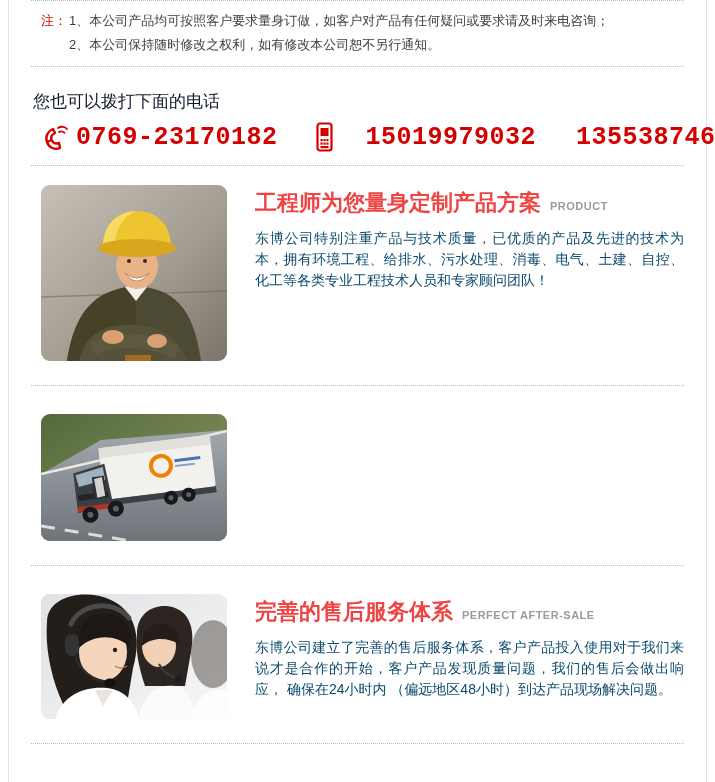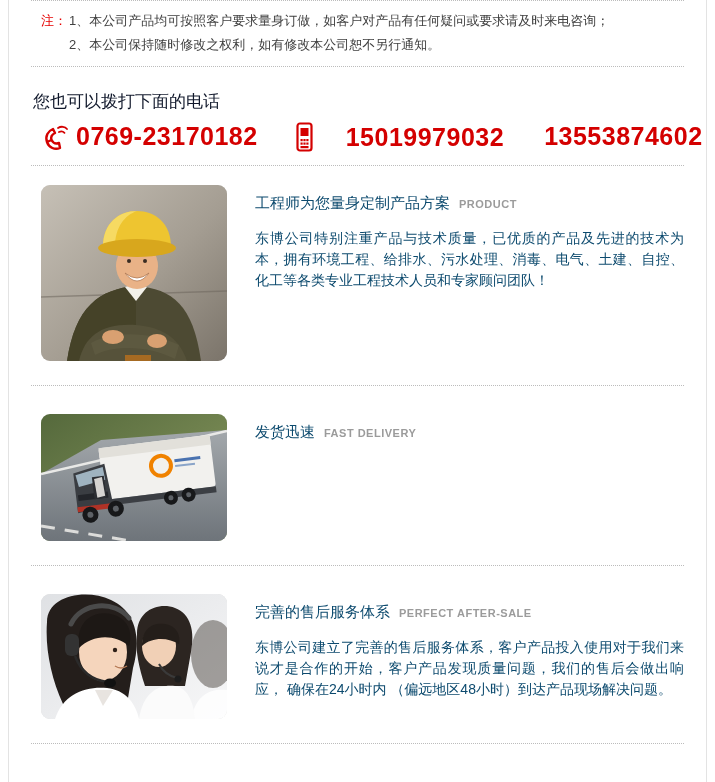--- a/index.html
+++ b/index.html
@@ -27,23 +27,24 @@
 
   
   .notes { padding: 8px 0 9px 10px; font-size: 13px; color: #404040; line-height: 24px; }
   .note-row { display: flex; }
   .note-label { color: #e60000; width: 28px; flex-shrink: 0; }
   .note-indent { margin-left: 28px; }
 
   
   .phone-label { margin: 23px 0 0 2px; font-size: 17px; color: #0f172a; }
   .phone-row {
-    display: flex; align-items: flex-start;
+    display: flex; align-items: center;
     margin: 9px 0 13px 10px;
     color: #d40000;
+    font-family: Liberation Mono, monospace;
   }
   .phone-number {
     font-size: 25px; font-weight: bold; color: #d40000;
     letter-spacing: 0.5px; white-space: nowrap;
   }
   .phone-icon { margin-right: 7px; display: inline-flex; }
   .group-gap { margin-left: 38px; display: inline-flex; align-items: center; gap: 26px; }
   .v-divider { width: 1px; height: 24px; background: #c9c9c9; margin: 0 20px; }
 
   
@@ -52,21 +53,21 @@
   .feature-img {
     width: 186px; flex-shrink: 0;
     border-radius: 9px; overflow: hidden;
     background: #ddd;
   }
   .img-h1 { height: 176px; }
   .img-h2 { height: 127px; }
   .img-h3 { height: 125px; }
   .feature-img svg { display: block; }
   .feature-text { flex: 1; margin-left: 28px; padding-top: 5px; min-width: 0; }
-  .feature-title { font-size: 15px; font-weight: normal; color: #0c4a6e; line-height: 26px; }
+  .feature-title { font-size: 22px; font-weight: bold; color: #ef4444; line-height: 26px; }
   .feature-sub { font-size: 11px; font-weight: bold; color: #9b9b9b; margin-left: 9px; letter-spacing: 0.5px; }
   .feature-body {
     margin-top: 12px; font-size: 14px; line-height: 21px;
     color: #0c4a6e; text-align: justify;
   }
 </style>
 </head>
 <body>
 
 <div class="page">
@@ -205,23 +206,20 @@
           <circle cx="72" cy="92" r="8" fill="#17181a"></circle>
           <circle cx="72" cy="92" r="3" fill="#5d6166"></circle>
           <circle cx="128" cy="88" r="7" fill="#17181a"></circle>
           <circle cx="146" cy="87" r="7" fill="#17181a"></circle>
           <circle cx="128" cy="88" r="2.5" fill="#5d6166"></circle>
           <circle cx="146" cy="87" r="2.5" fill="#5d6166"></circle>
         </g>
       </svg>
     </div>
     <div class="feature-text">
-      <div>
-        <span class="feature-title">发货迅速</span><span class="feature-sub">FAST DELIVERY</span>
-      </div>
     </div>
   </div>
 
   <hr class="dotted">
 
   <div class="feature">
     <div class="feature-img img-h3">
       <svg width="186" height="125" viewBox="0 0 186 125">
         <defs>
           <linearGradient id="bg3" x1="0" y1="0" x2="1" y2="1">

